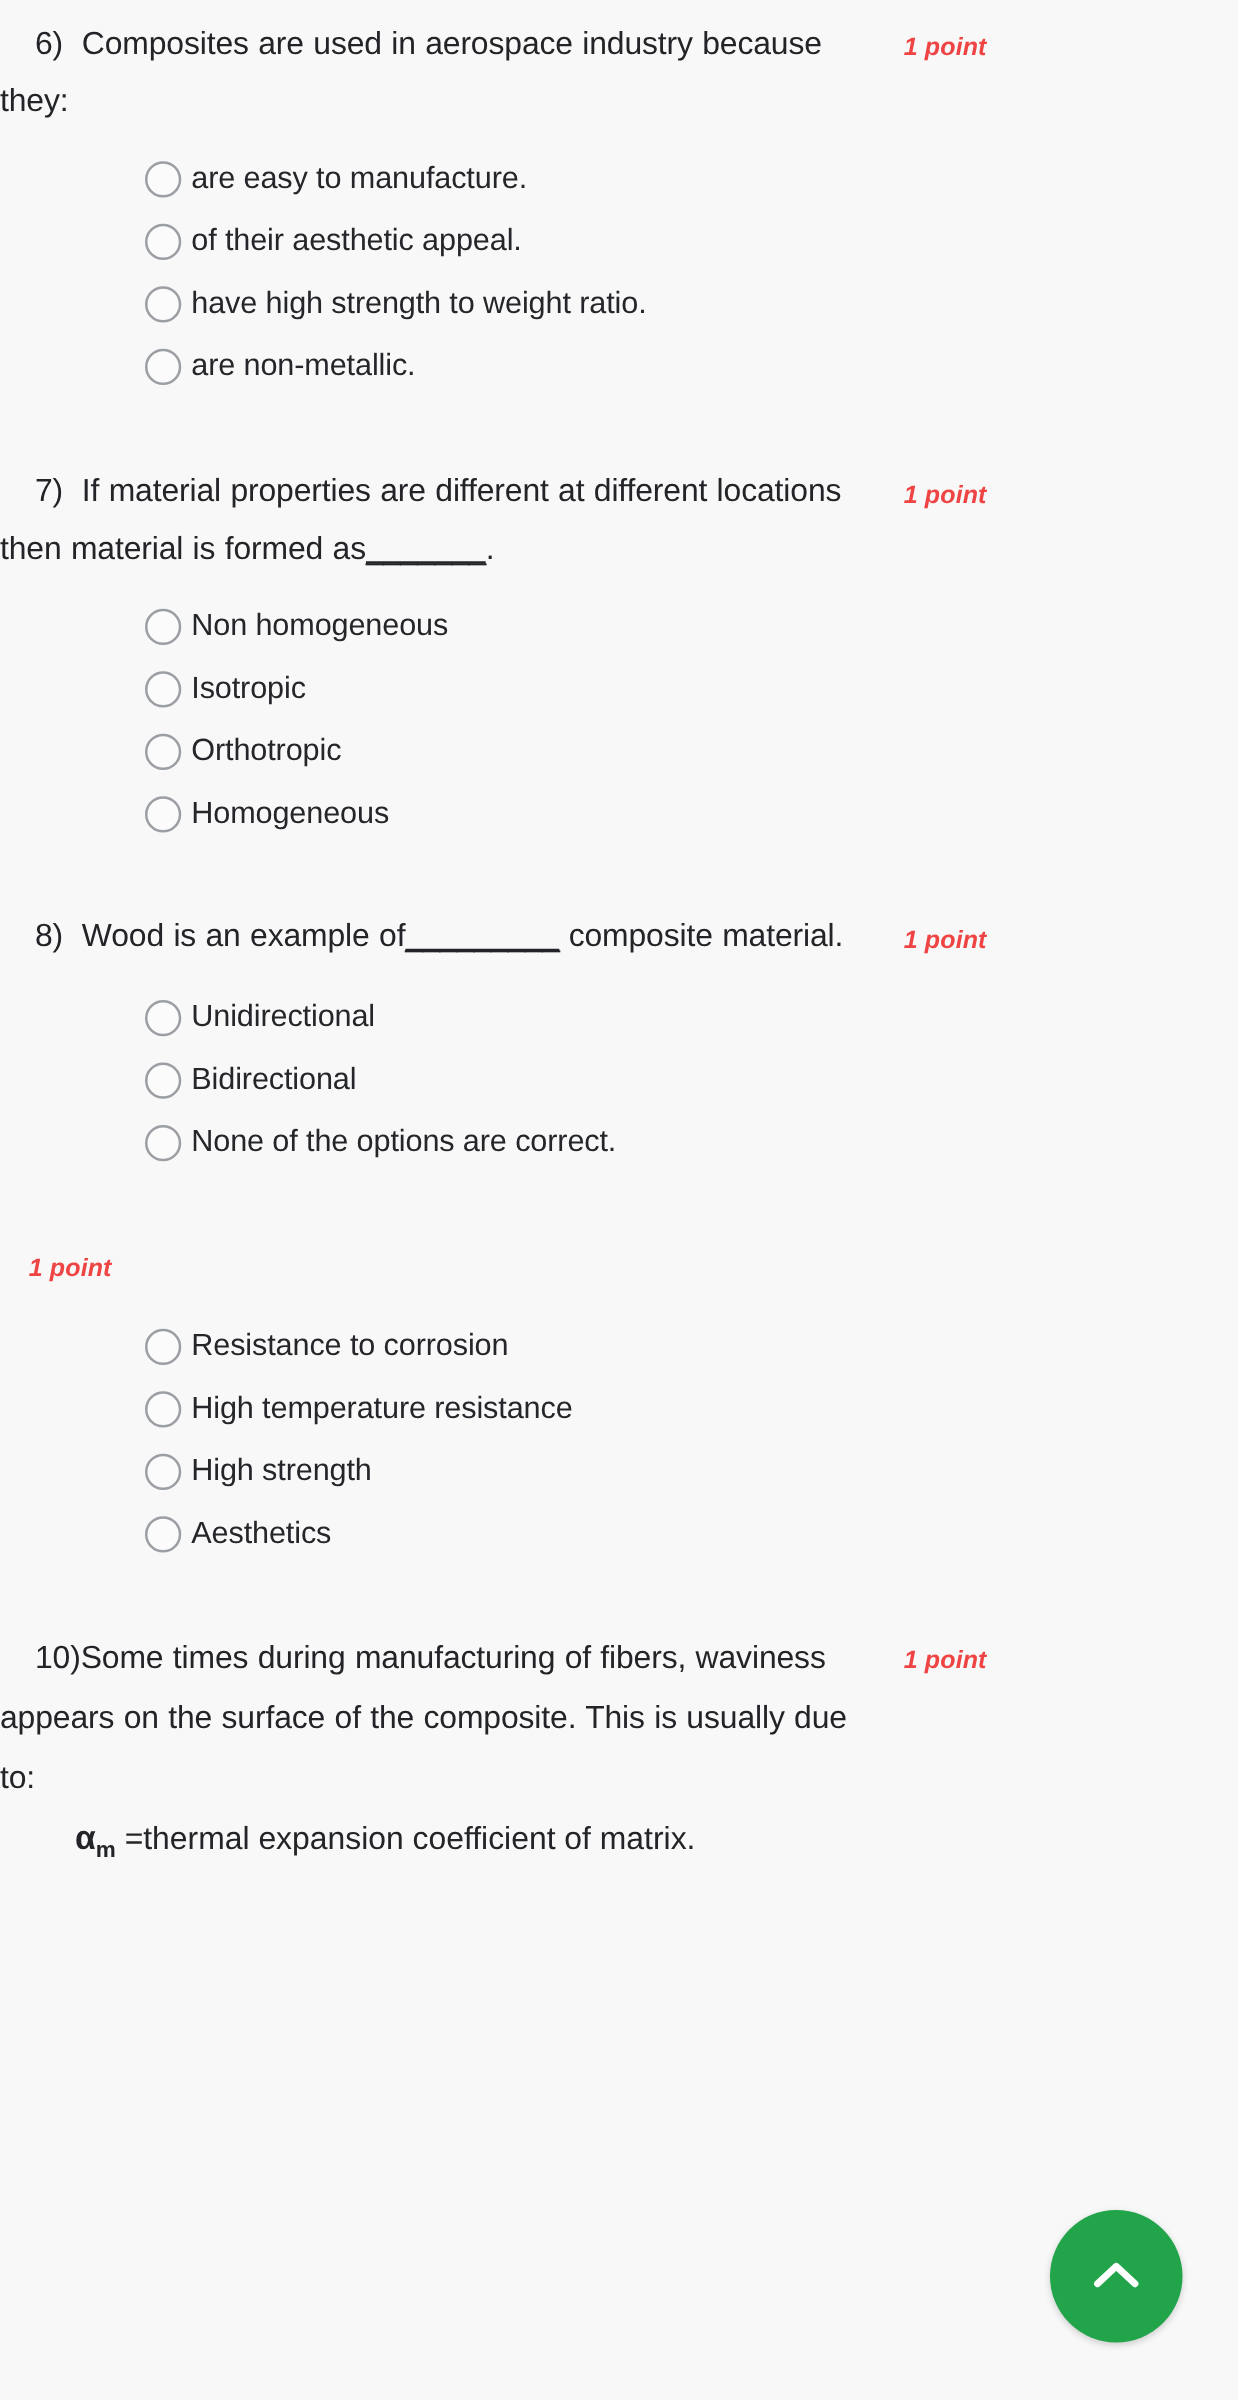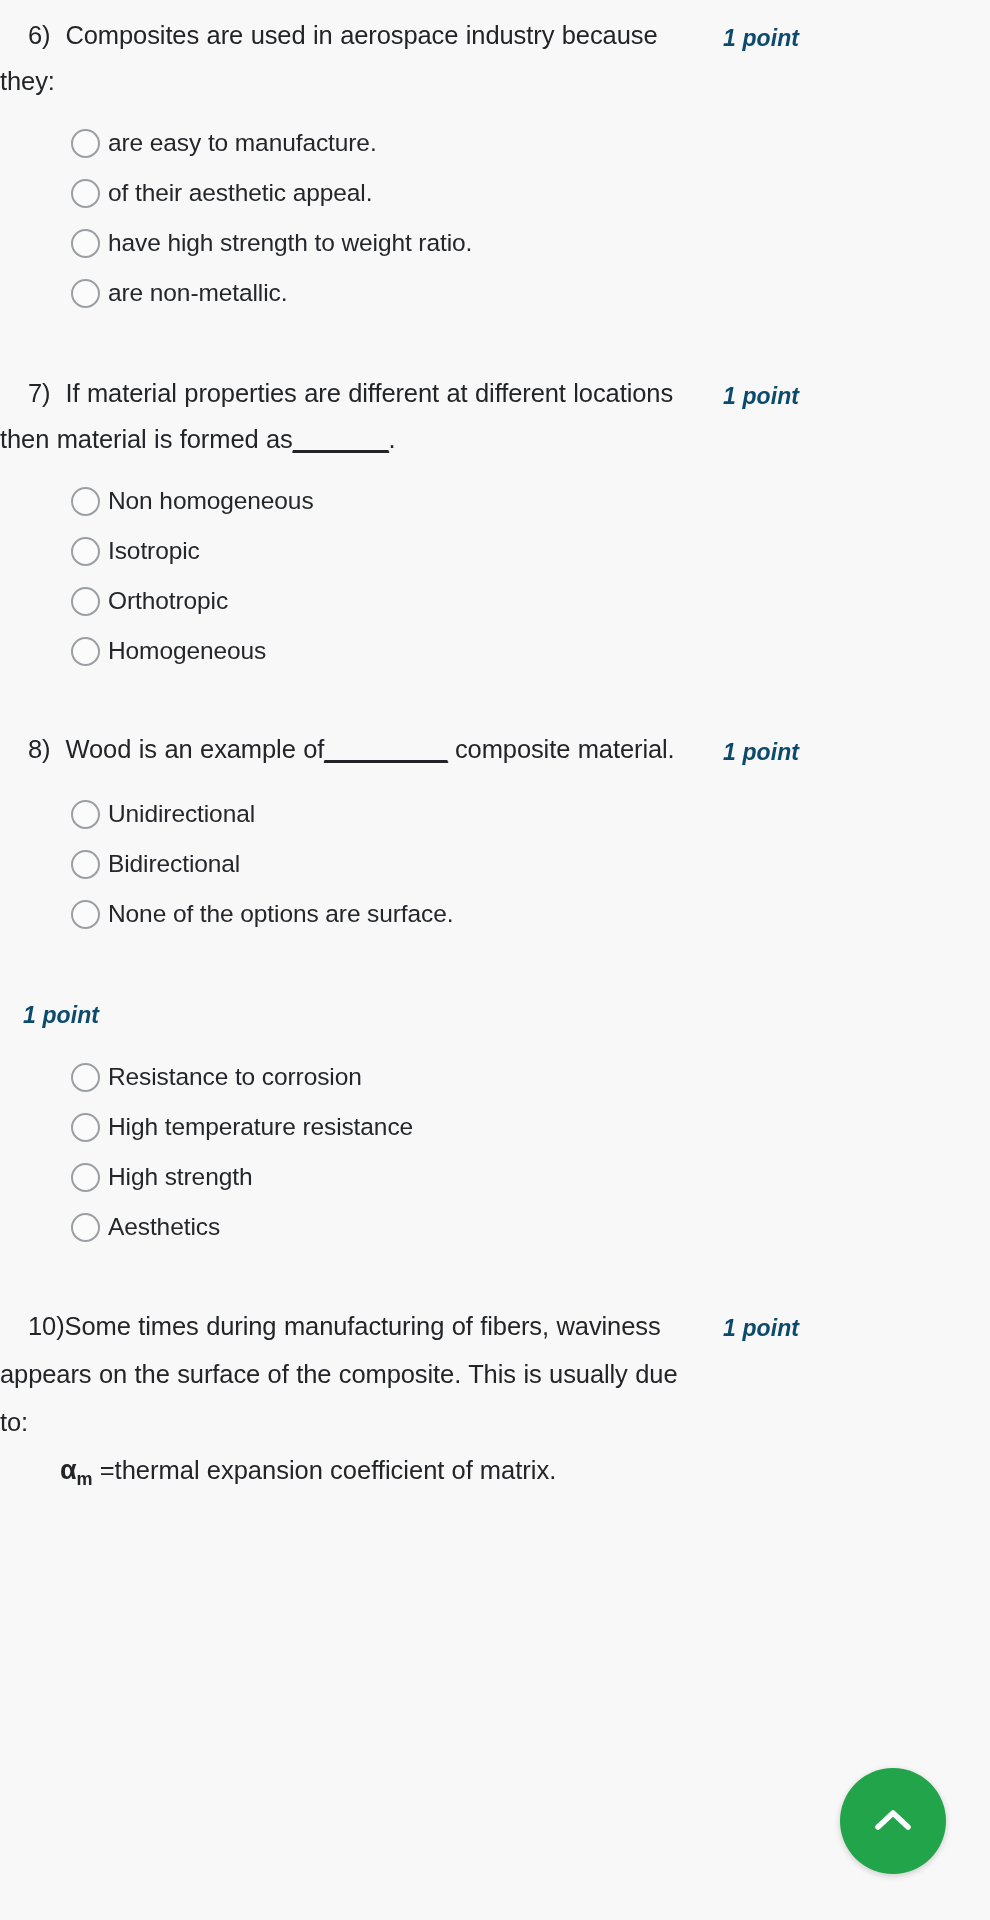--- a/index.html
+++ b/index.html
@@ -43,37 +43,37 @@
     line-height: 46px;
     color: #222427;
     letter-spacing: -0.1px;
     word-spacing: 0.5px;
   }
   .q-points {
     flex: 0 0 auto;
     width: 230px;
     padding-top: 3px;
     padding-left: 23px;
-    font-size: 23px;
+    font-size: 20px;
     line-height: 46px;
     font-weight: bold;
     font-style: italic;
-    color: #0c4a6e;
+    color: #ef4444;
     letter-spacing: 0.1px;
     white-space: nowrap;
   }
 
   .blank {
     text-decoration: underline;
     letter-spacing: -0.5px;
   }
 
   .options {
     margin-top: 14px;
-    padding-left: 71px;
+    padding-left: 116px;
   }
   .option-row {
     display: flex;
     align-items: center;
     height: 50px;
   }
   .radio {
     flex: 0 0 auto;
     width: 29px;
     height: 29px;
@@ -196,21 +196,21 @@
       <div class="option-row">
         <span class="radio"></span>
         <span class="option-label">Unidirectional</span>
       </div>
       <div class="option-row">
         <span class="radio"></span>
         <span class="option-label">Bidirectional</span>
       </div>
       <div class="option-row">
         <span class="radio"></span>
-        <span class="option-label">None of the options are surface.</span>
+        <span class="option-label">None of the options are correct.</span>
       </div>
     </div>
   </div>
 
   <div class="question-block" id="q9">
     <div class="q-head">
       <div class="q-points">1 point</div>
     </div>
     <div class="options">
       <div class="option-row">

